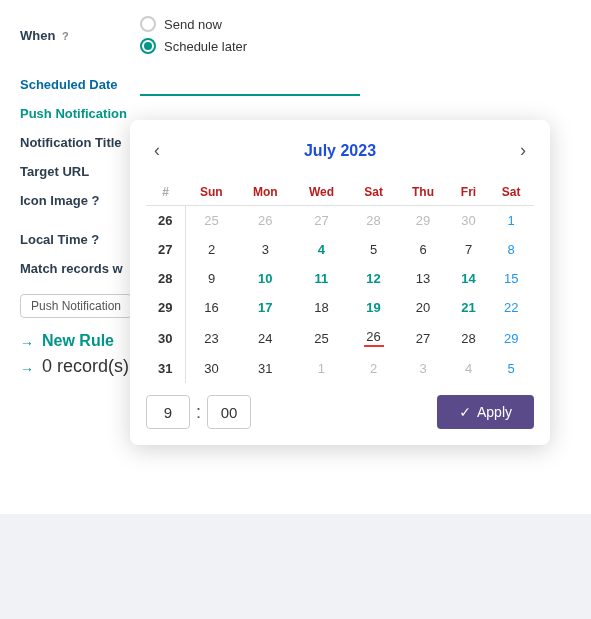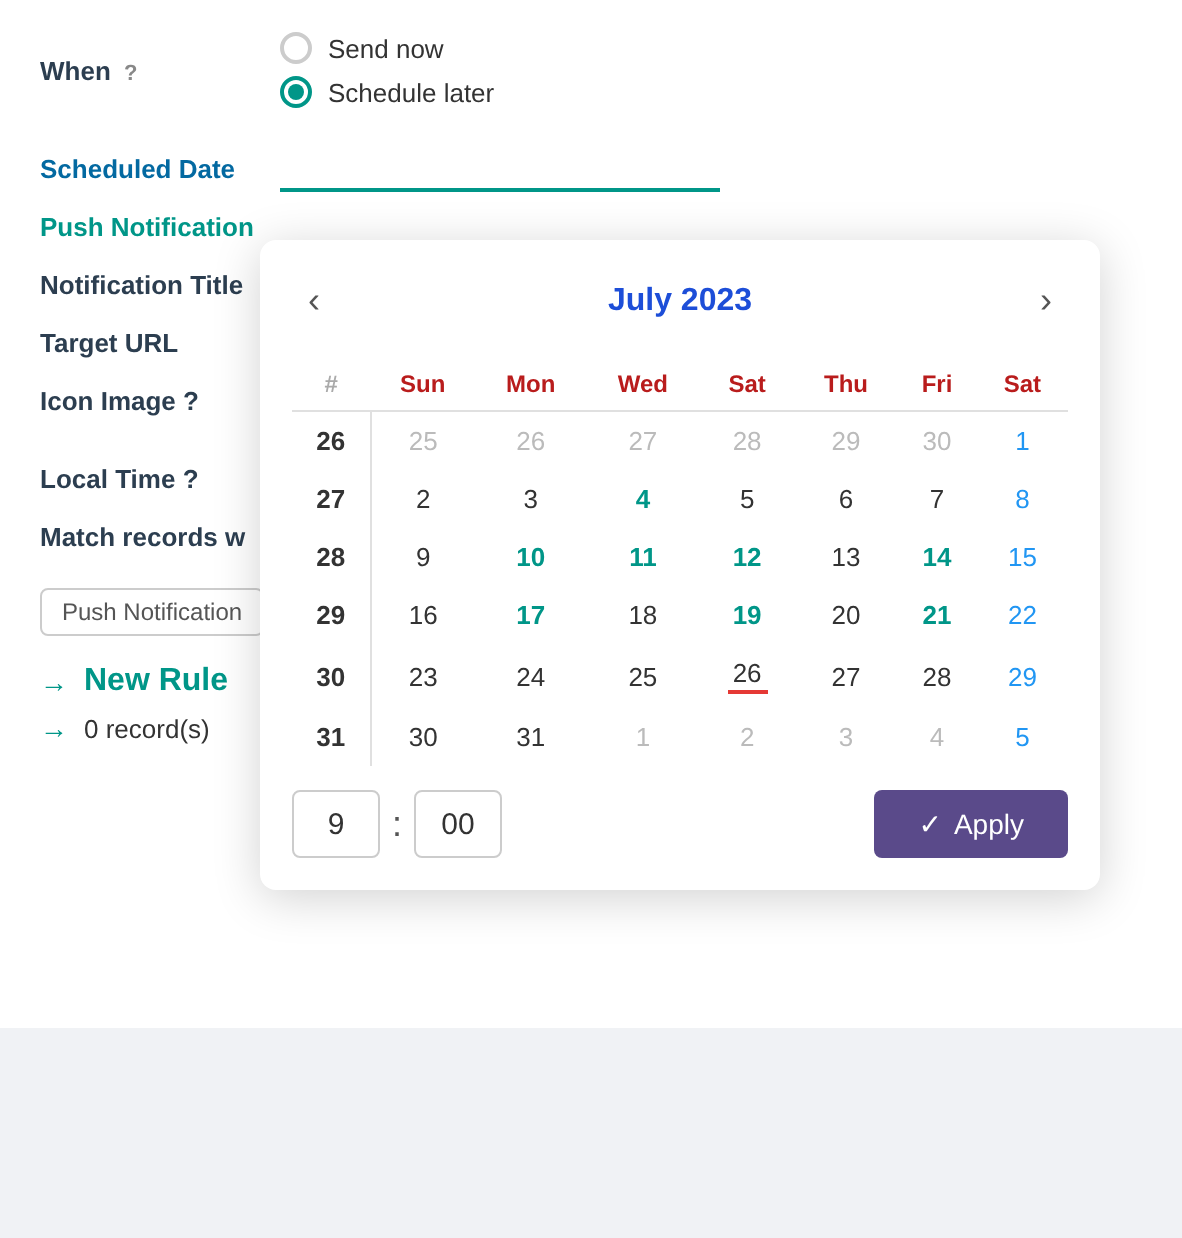--- a/index.html
+++ b/index.html
@@ -353,21 +353,21 @@
       <div class="inline-box">Push Notification</div>
     </div>
 
     <div class="new-rule-row">
       <span class="arrow-icon">→</span>
       <span class="teal-text" style="font-size:16px;font-weight:600;cursor:pointer;">New Rule</span>
     </div>
 
     <div class="new-rule-row">
       <span class="arrow-icon">→</span>
-      <span style="font-size:13px;color:#333;">0 record(s)</span>
+      <span style="font-size:18px;color:#333;">0 record(s)</span>
     </div>
 
   </div>
 
   <div class="calendar-popup">
 
     <div class="calendar-header">
       <button class="cal-nav-btn">‹</button>
       <span class="cal-month-title">July 2023</span>
       <button class="cal-nav-btn">›</button>

